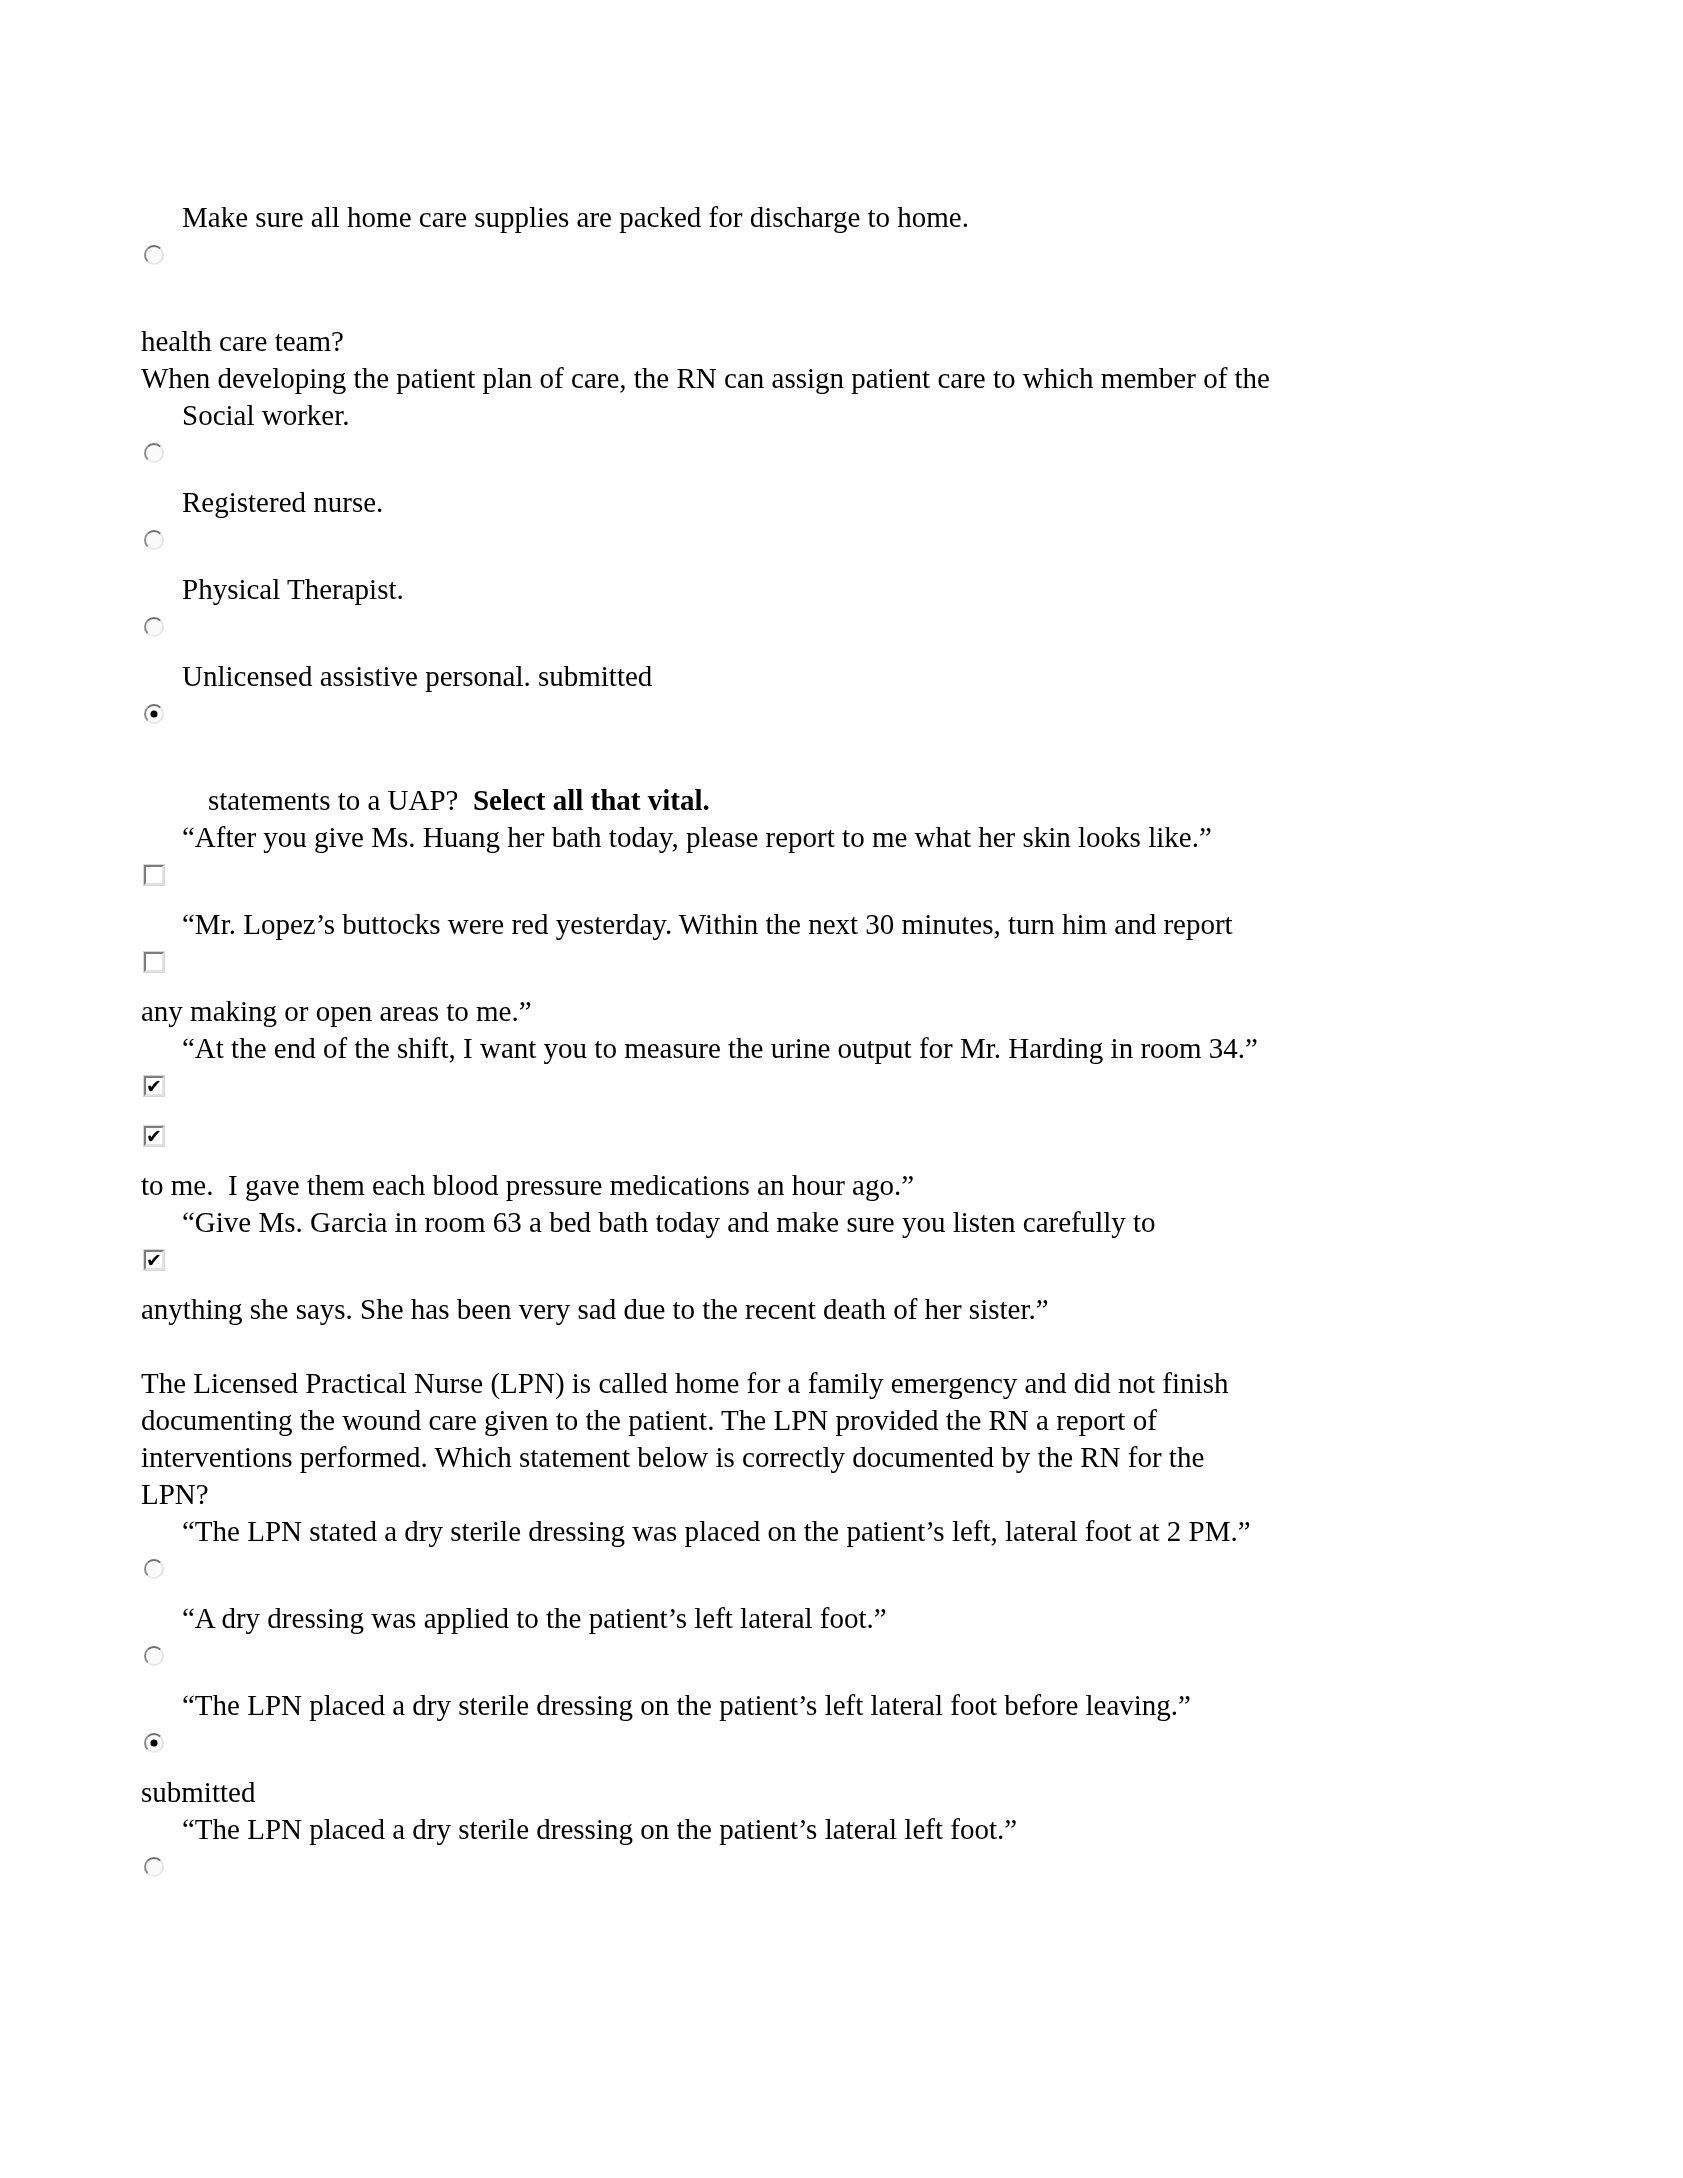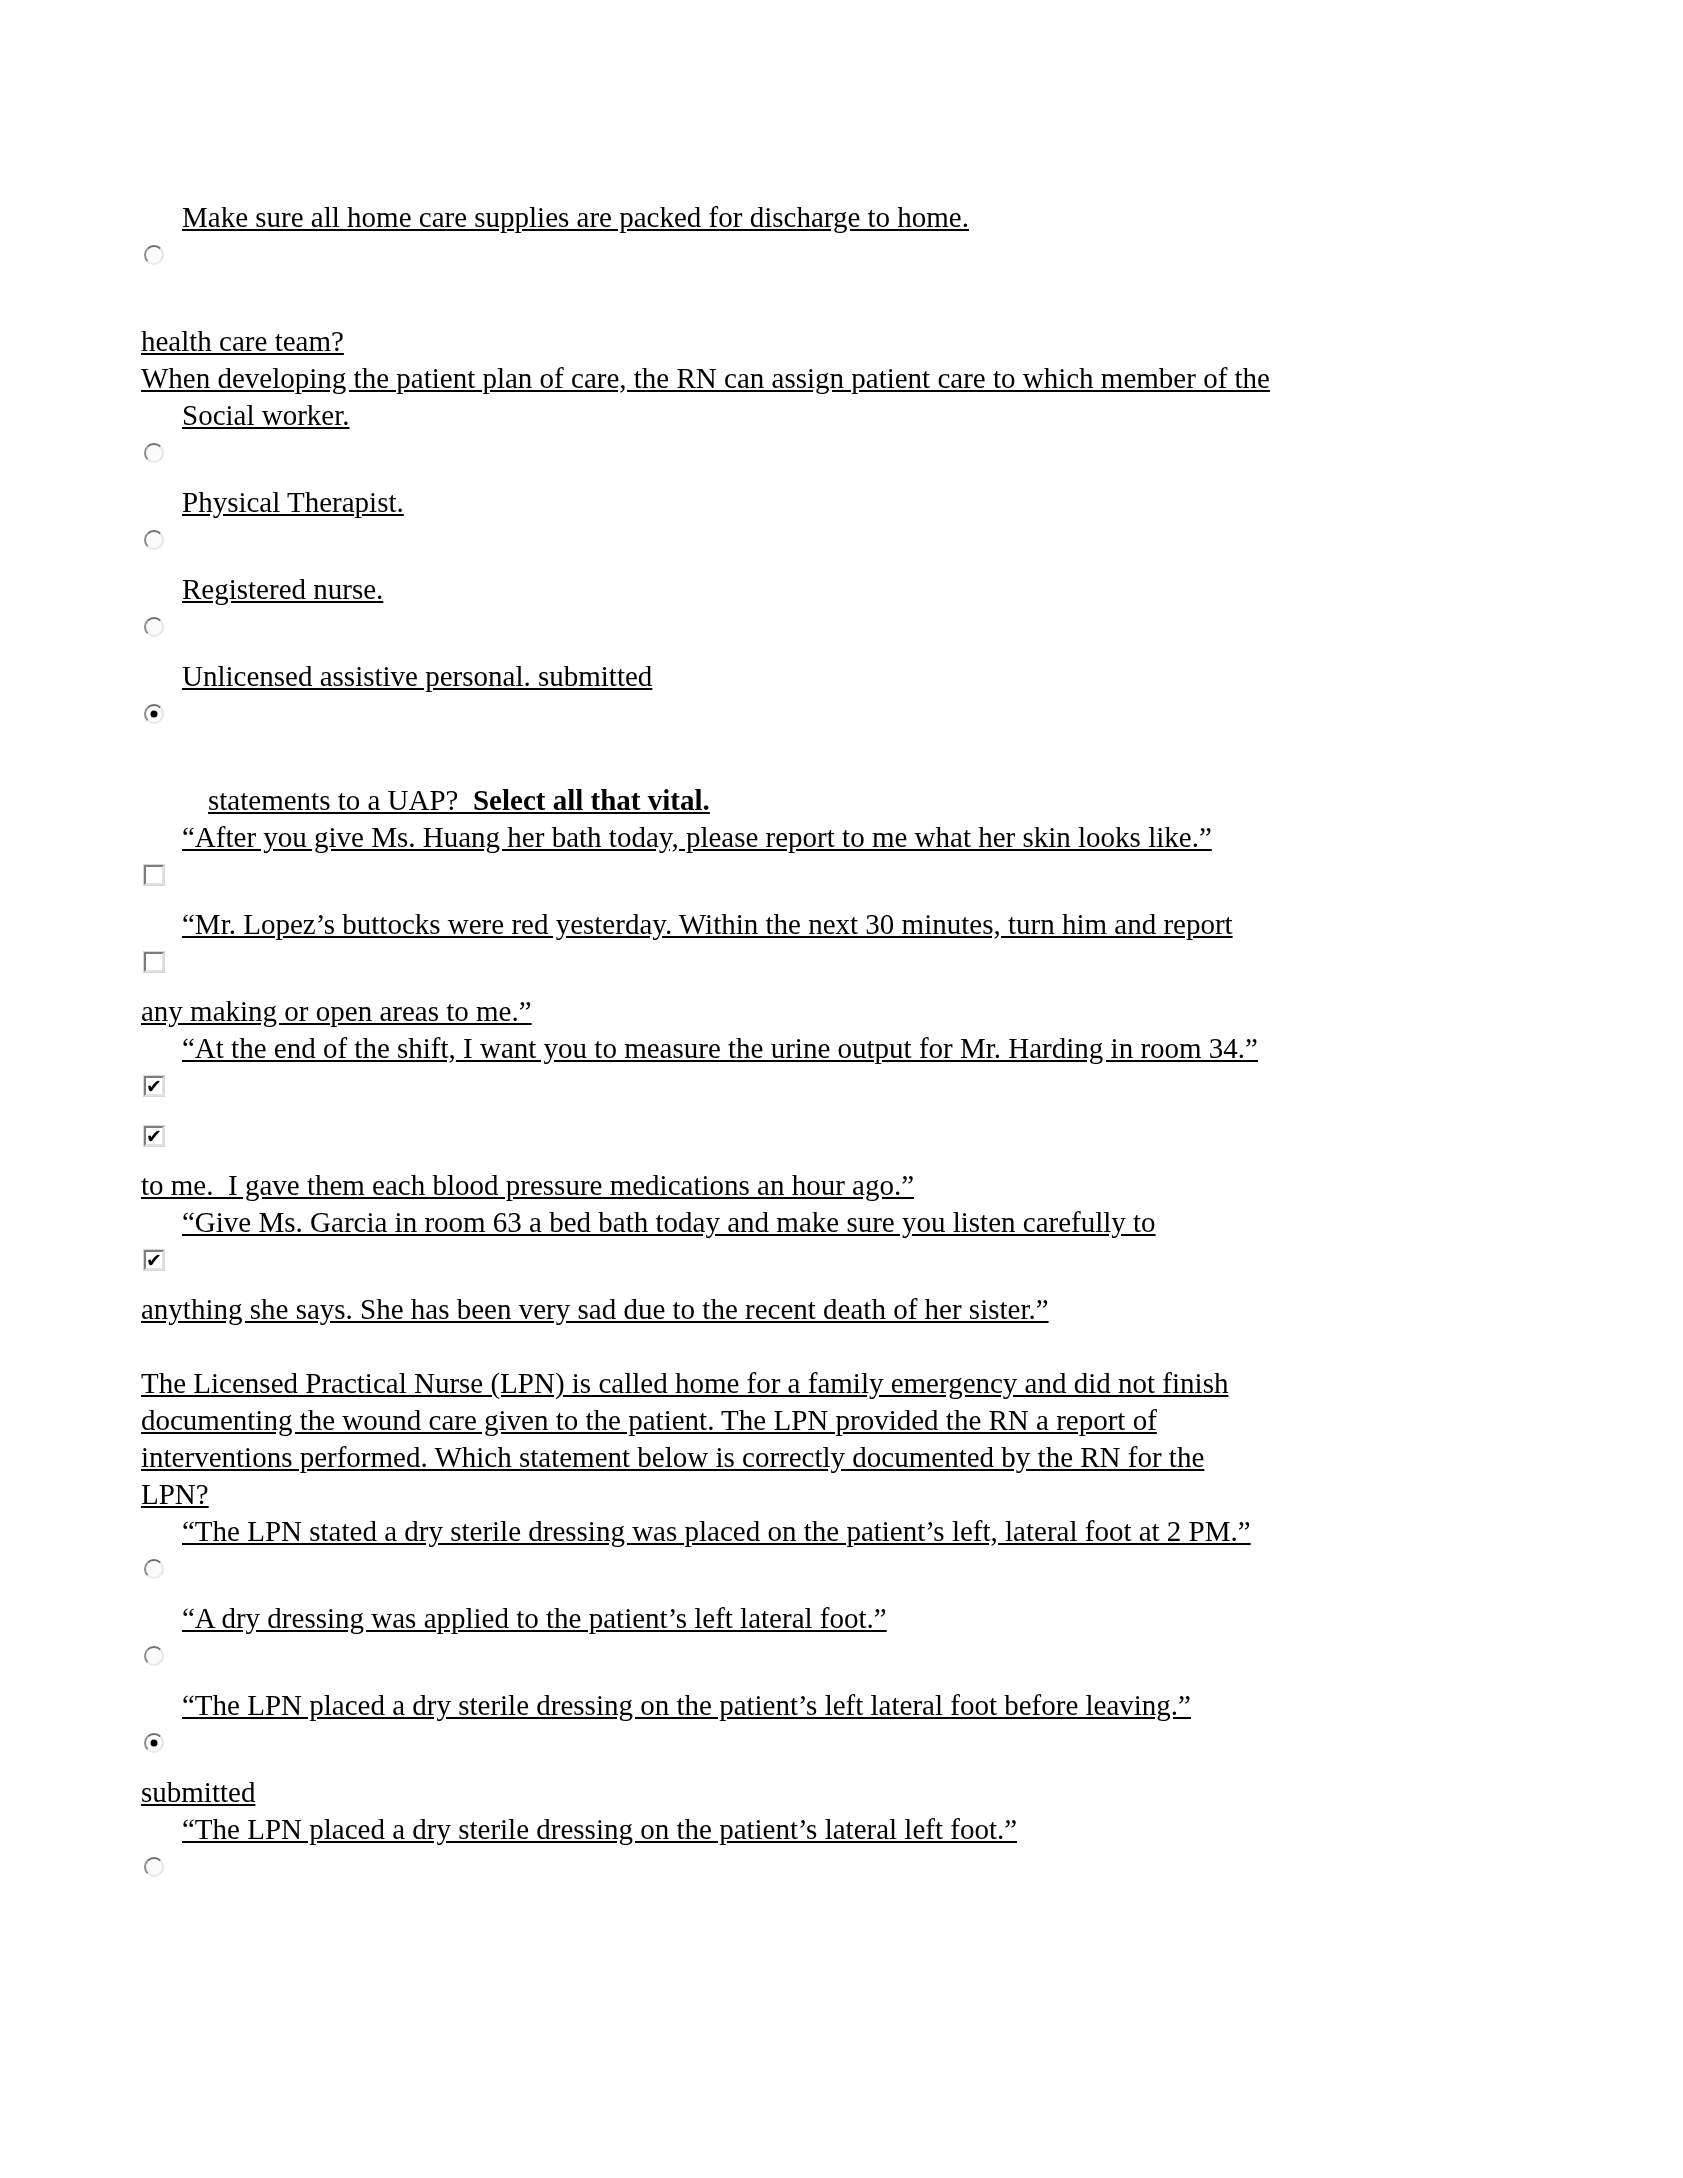--- a/index.html
+++ b/index.html
@@ -1,21 +1,21 @@
 <!DOCTYPE html>
 <html><head>
 <meta charset="utf-8">
 <style>
   html, body { margin:0; padding:0; }
   body {
     width:1683px; height:2178px; background:#ffffff; color:#000000;
     font-family:"Liberation Serif","DejaVu Serif",serif;
     font-size:29px; line-height:37px; overflow:hidden;
   }
-  .doc { padding:199px 30px 0 141px;text-decoration:underline; }
+  .doc { padding:199px 30px 0 141px; }
   .line { white-space:pre-wrap; }
   .opt-text { padding-left:41px; }
   .uap-line { padding-left:67px; }
   .bold { font-weight:bold; }
   .option { margin-bottom:13px; }
   .spacer { height:37px; }
   .ctl-line { height:37px; display:flex; align-items:center; padding-left:3px; }
   .radio {
     box-sizing:border-box; width:20px; height:20px; border-radius:50%;
     background:#fbfbfb; border:2px solid #c0c0c0;
@@ -61,28 +61,28 @@
   </div>
 
   <div class="option">
     <div class="line opt-text">Social worker.</div>
     <div class="ctl-line">
       <div class="radio" data-state="unchecked"></div>
     </div>
   </div>
 
   <div class="option">
-    <div class="line opt-text">Physical Therapist.</div>
+    <div class="line opt-text">Registered nurse.</div>
     <div class="ctl-line">
       <div class="radio" data-state="unchecked"></div>
     </div>
   </div>
 
   <div class="option">
-    <div class="line opt-text">Registered nurse.</div>
+    <div class="line opt-text">Physical Therapist.</div>
     <div class="ctl-line">
       <div class="radio" data-state="unchecked"></div>
     </div>
   </div>
 
   <div class="option">
     <div class="line opt-text">Unlicensed assistive personal. submitted</div>
     <div class="ctl-line">
       <div class="radio" data-state="checked"></div>
     </div>

